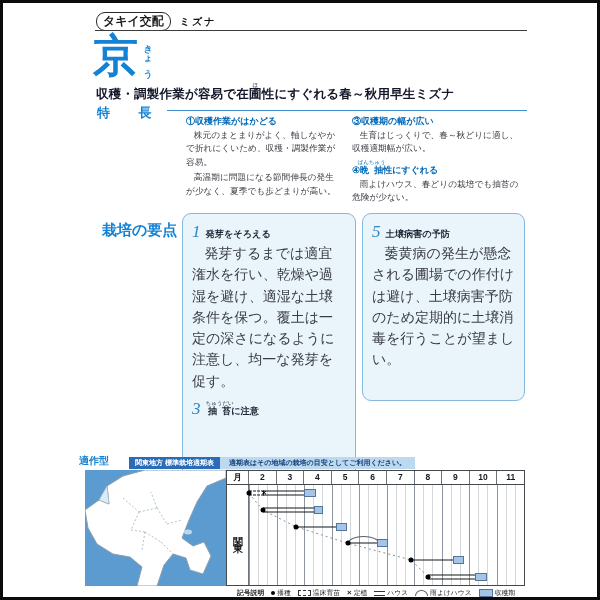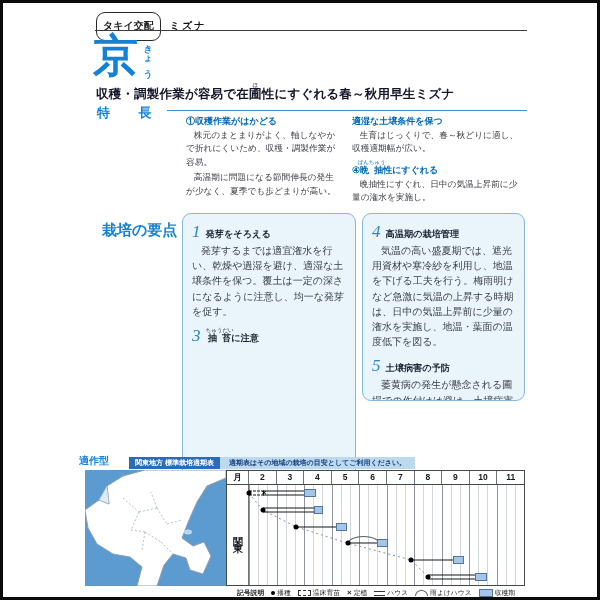--- a/index.html
+++ b/index.html
@@ -4,21 +4,21 @@
 <style>
   html,body{margin:0;padding:0;}
   body{
     width:600px;height:600px;position:relative;background:#fff;
     font-family:"Liberation Sans",sans-serif;color:#222;overflow:hidden;
   }
   .scan-frame{position:absolute;inset:0;border:3px solid #0b0b0b;pointer-events:none;z-index:50;}
 
   
   .brand-row{position:absolute;left:96px;top:12px;display:flex;align-items:center;gap:9px;}
-  .brand-pill{font-size:10px;font-weight:bold;color:#1d1d1d;border:1.2px solid #2a2a2a;border-radius:9px;padding:7px 6px;line-height:1.25;}
+  .brand-pill{font-size:12px;font-weight:bold;color:#1d1d1d;border:1.2px solid #2a2a2a;border-radius:9px;padding:1px 6px;line-height:1.25;}
   .category{font-size:10px;font-weight:bold;color:#111;letter-spacing:2px;}
   .head-rule{position:absolute;left:95px;top:30px;width:432px;border-top:1.2px solid #3c3c3c;}
 
   
   .title-wrap{position:absolute;left:93px;top:33px;display:flex;align-items:flex-start;}
   .title-kanji,.title-kana{font-size:45px;font-weight:900;color:#1482d4;line-height:1.0;letter-spacing:1px;}
   .title-furi{writing-mode:vertical-rl;font-size:9px;font-weight:bold;color:#1482d4;margin:5px 1px 0 2px;letter-spacing:1.5px;}
   .subtitle{position:absolute;left:96px;top:82px;font-size:12.5px;font-weight:bold;color:#14162a;letter-spacing:.2px;}
   .subtitle rt, .feat-h rt, .phead rt{font-size:5.5px;font-weight:normal;}
 
@@ -33,21 +33,21 @@
   .feat-b{font-size:8.7px;color:#3a3d44;line-height:1.55;text-indent:.9em;margin:0 0 2px;}
 
   
   .points-label{position:absolute;left:102px;top:221px;font-size:15px;}
   .pbox{position:absolute;background:#eaf4fb;border:1.5px solid #85b8dd;border-radius:9px;padding:9px 9px;box-sizing:border-box;overflow:hidden;}
   .pbox1{left:182px;top:213px;width:174px;height:304px;}
   .pbox2{left:362px;top:213px;width:163px;height:188px;}
   .pitem{margin-bottom:8px;}
   .pnum{font-family:"Liberation Serif",serif;font-style:italic;font-size:17px;color:#2e86c9;margin-right:5px;line-height:1;}
   .phead{font-size:9.2px;font-weight:bold;color:#1d2433;}
-  .pbody{font-size:10px;color:#3a3d44;line-height:1.52;text-indent:.9em;margin:2px 0 0;}
+  .pbody{font-size:14px;color:#3a3d44;line-height:1.52;text-indent:.9em;margin:2px 0 0;}
 
   
   .crop-label{position:absolute;left:79px;top:454px;font-size:10px;}
   .crop-strip{position:absolute;left:129px;top:457px;display:flex;height:12px;}
   .crop-badge{background:#2b6cb8;color:#fff;font-size:7px;font-weight:bold;line-height:12px;padding:0 6px;white-space:nowrap;}
   .crop-note{background:#bdd9ee;color:#17407e;font-size:7px;font-weight:bold;line-height:12px;padding:0 9px;white-space:nowrap;}
 
   
   .map{position:absolute;left:85px;top:470px;width:141px;height:116px;}
   .map svg{display:block;}
@@ -107,45 +107,41 @@
 
 <div class="features-label sec-label">特長</div>
 <div class="features-rule"></div>
 
 <div class="feat-col feat-col1">
   <div class="feat-h">①収穫作業がはかどる</div>
   <p class="feat-b">株元のまとまりがよく、軸しなやかで折れにくいため、収穫・調製作業が容易。</p>
   <p class="feat-b">高温期に問題になる節間伸長の発生が少なく、夏季でも歩どまりが高い。</p>
 </div>
 <div class="feat-col feat-col2">
-  <div class="feat-h">適湿な土壌条件を保つ</div>
+  <div class="feat-h">③収穫期の幅が広い</div>
   <p class="feat-b">生育はじっくりで、春～秋どりに適し、収穫適期幅が広い。</p>
   <div class="feat-h">
     <span>④</span><ruby><span>晩抽</span><rt>ばんちゅう</rt></ruby><span>性にすぐれる</span>
   </div>
-  <p class="feat-b">晩抽性にすぐれ、日中の気温上昇前に少量の潅水を実施し。</p>
+  <p class="feat-b">雨よけハウス、春どりの栽培でも抽苔の危険が少ない。</p>
 </div>
 
 <div class="points-label sec-label">栽培の要点</div>
 
 <div class="pbox pbox1">
   <div class="pitem">
     <span class="pnum">1</span><span class="phead">発芽をそろえる</span>
     <p class="pbody">発芽するまでは適宜潅水を行い、乾燥や過湿を避け、適湿な土壌条件を保つ。覆土は一定の深さになるように注意し、均一な発芽を促す。</p>
   </div>
   <div class="pitem">
     <span class="pnum">3</span><span class="phead"><ruby><span>抽苔</span><rt>ちゅうだい</rt></ruby><span>に注意</span></span>
   </div>
 </div>
 
 <div class="pbox pbox2">
-  <div class="pitem">
-    <span class="pnum">4</span><span class="phead">高温期の栽培管理</span>
-    <p class="pbody">気温の高い盛夏期では、遮光用資材や寒冷紗を利用し、地温を下げる工夫を行う。梅雨明けなど急激に気温の上昇する時期は、日中の気温上昇前に少量の潅水を実施し、地温・葉面の温度低下を図る。</p>
-  </div>
   <div class="pitem">
     <span class="pnum">5</span><span class="phead">土壌病害の予防</span>
     <p class="pbody">萎黄病の発生が懸念される圃場での作付けは避け、土壌病害予防のため定期的に土壌消毒を行うことが望ましい。</p>
   </div>
 </div>
 
 <div class="crop-label sec-label">適作型</div>
 <div class="crop-strip">
   <span class="crop-badge">関東地方 標準栽培適期表</span>
   <span class="crop-note">適期表はその地域の栽培の目安としてご利用ください。</span>

